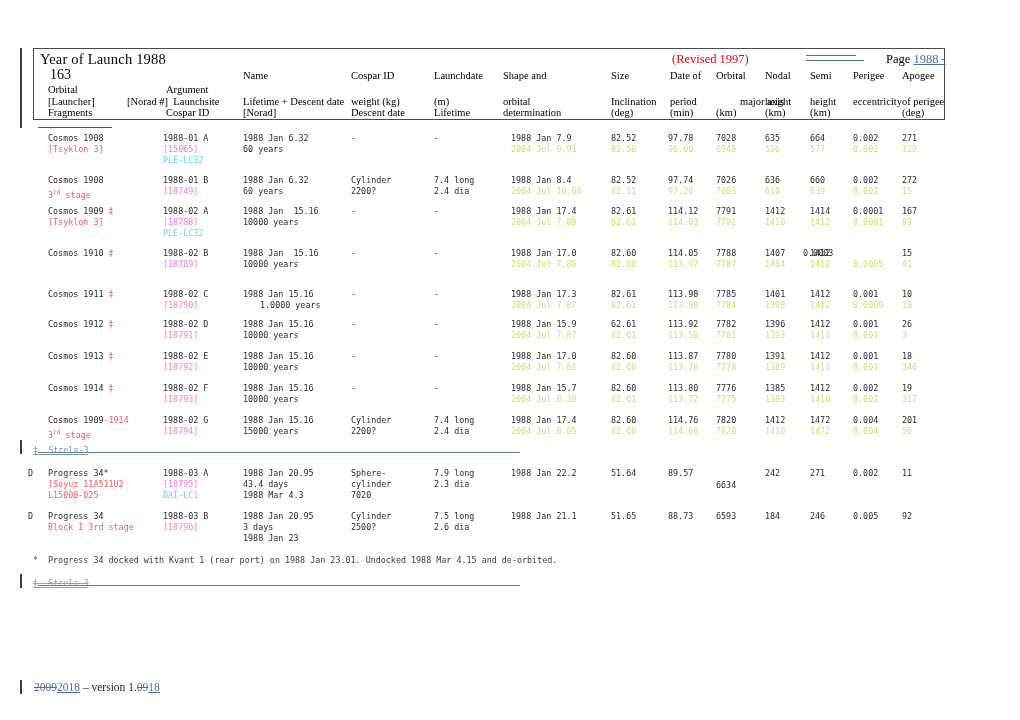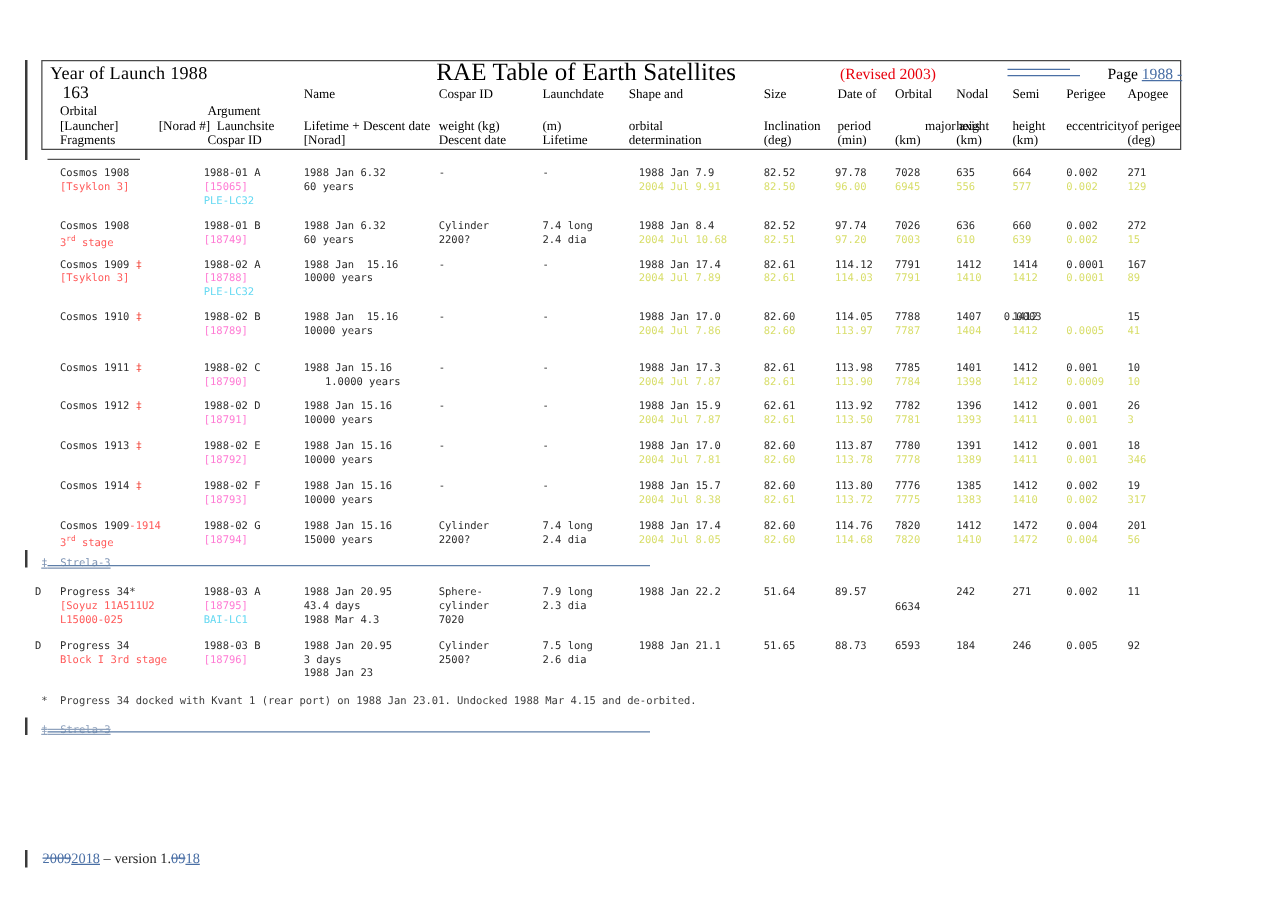--- a/index.html
+++ b/index.html
@@ -76,22 +76,21 @@
 
   <div class="changebar" style="top:48px;height:80px;"></div>
   <div class="changebar" style="top:440px;height:14px;"></div>
   <div class="changebar" style="top:574px;height:14px;"></div>
   <div class="changebar" style="top:680px;height:14px;"></div>
 
   <div class="hdrbox"></div>
 
   <div class="hdr-year">Year of Launch 1988</div>
   <div class="hdr-163">163</div>
-  <div class="hdr-title">RAE Table of Earth Satellites</div>
-  <div class="hdr-rev">(Revised 2003)</div>
+  <div class="hdr-rev">(Revised 1997)</div>
 
   <div class="hdr-strike"></div>
   <div class="hdr-strike2"></div>
 
   <div class="hdr-page">
     <span>Page</span>
     <u>1988 -</u>
   </div>
 
   <div id="colhdrs">

